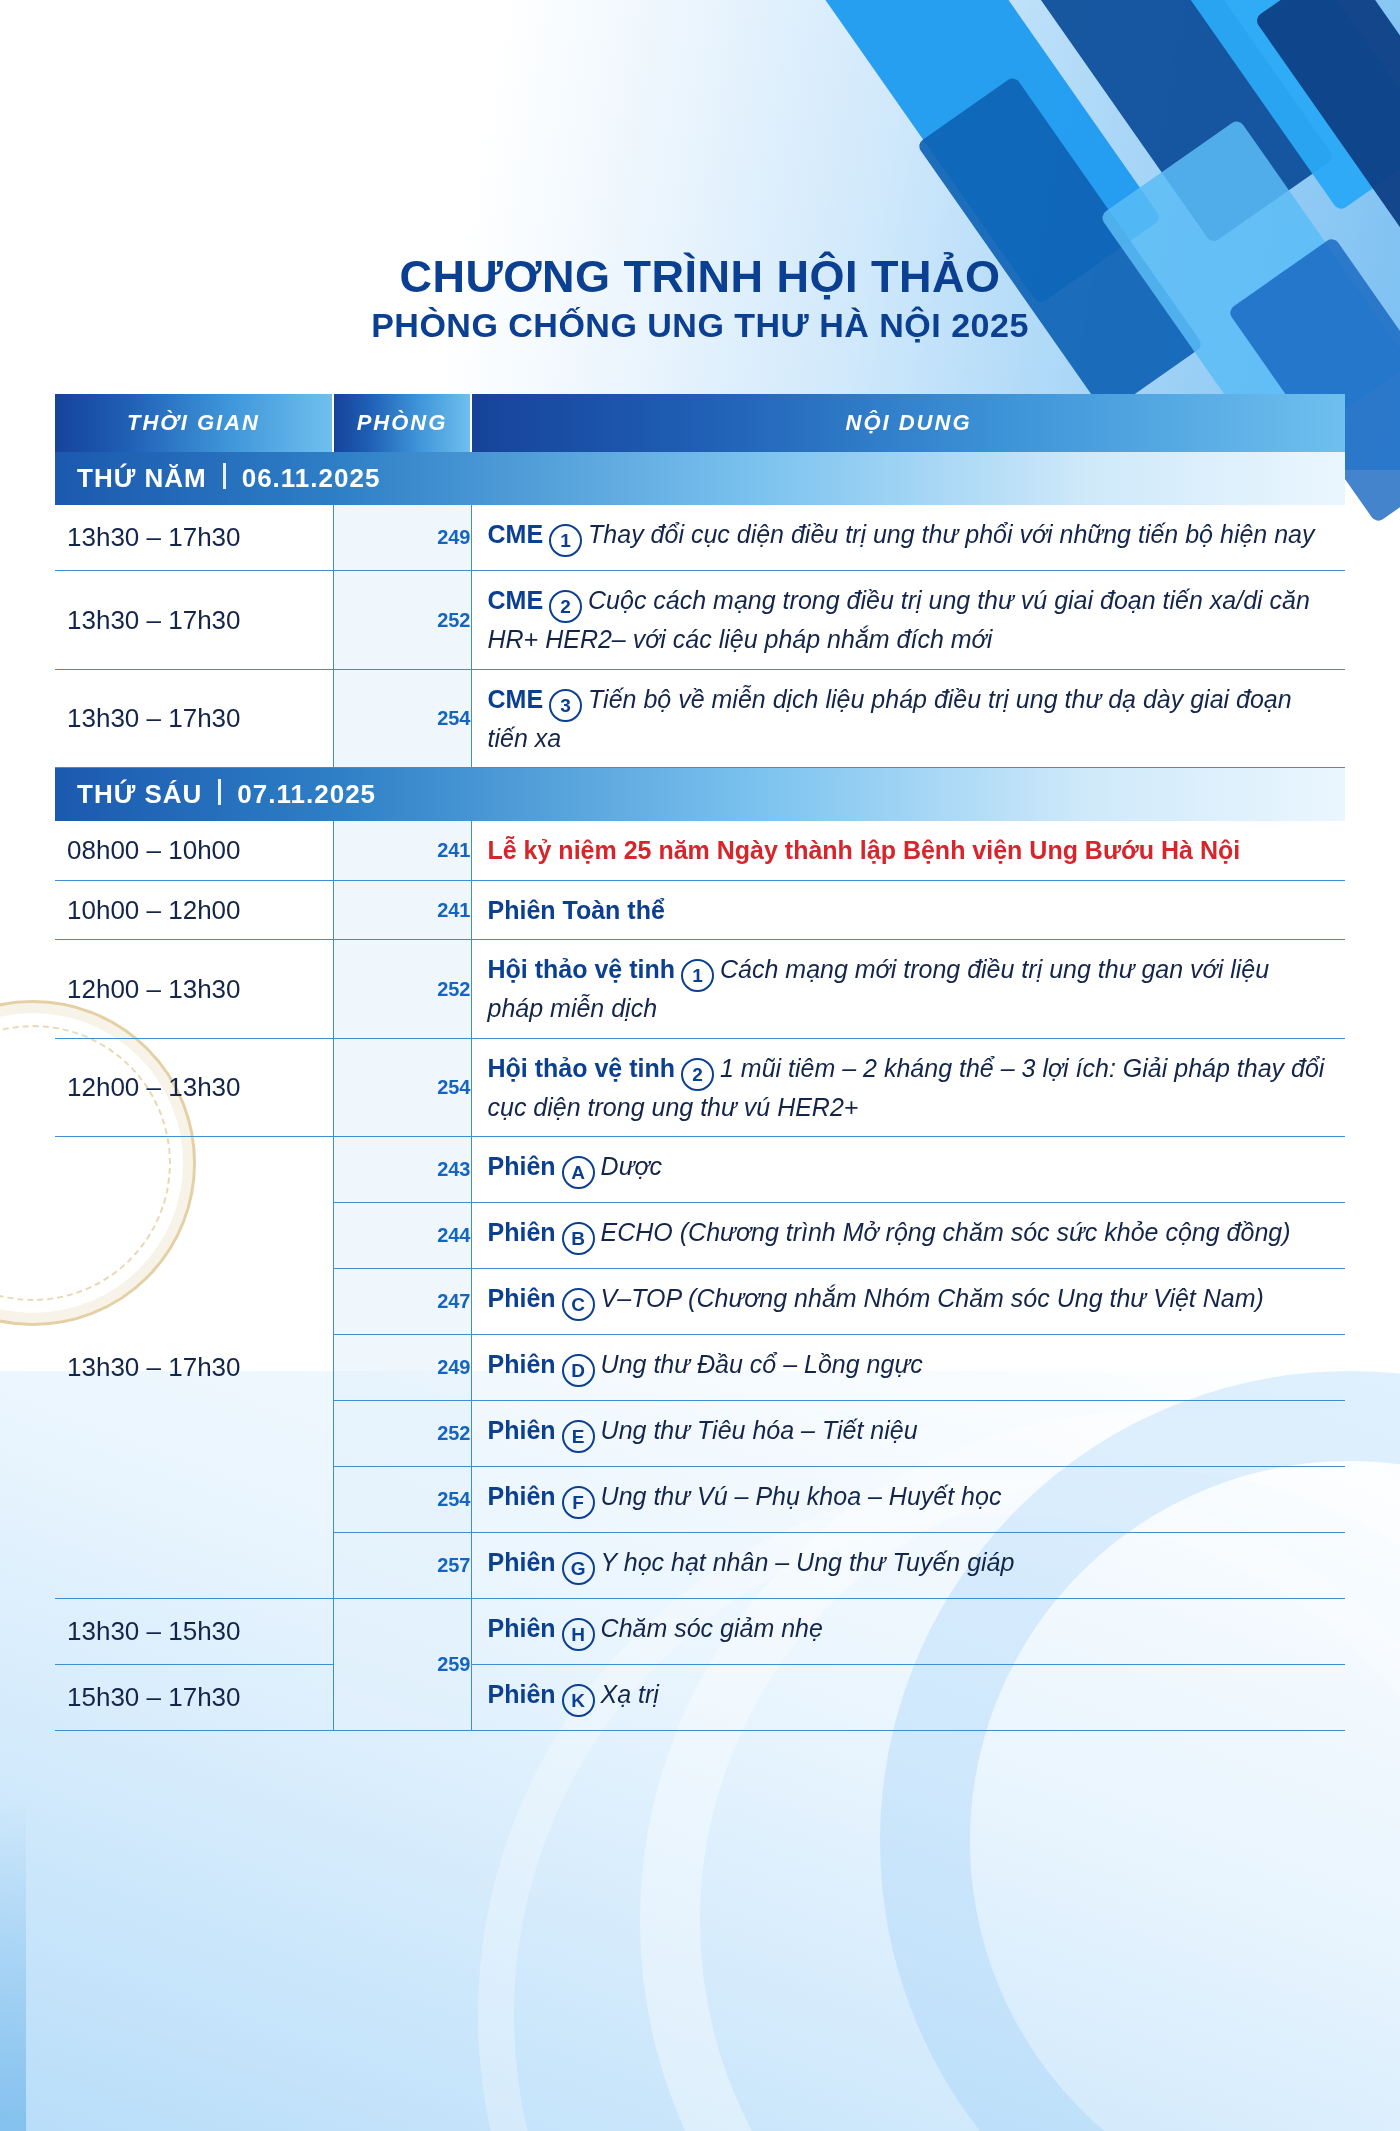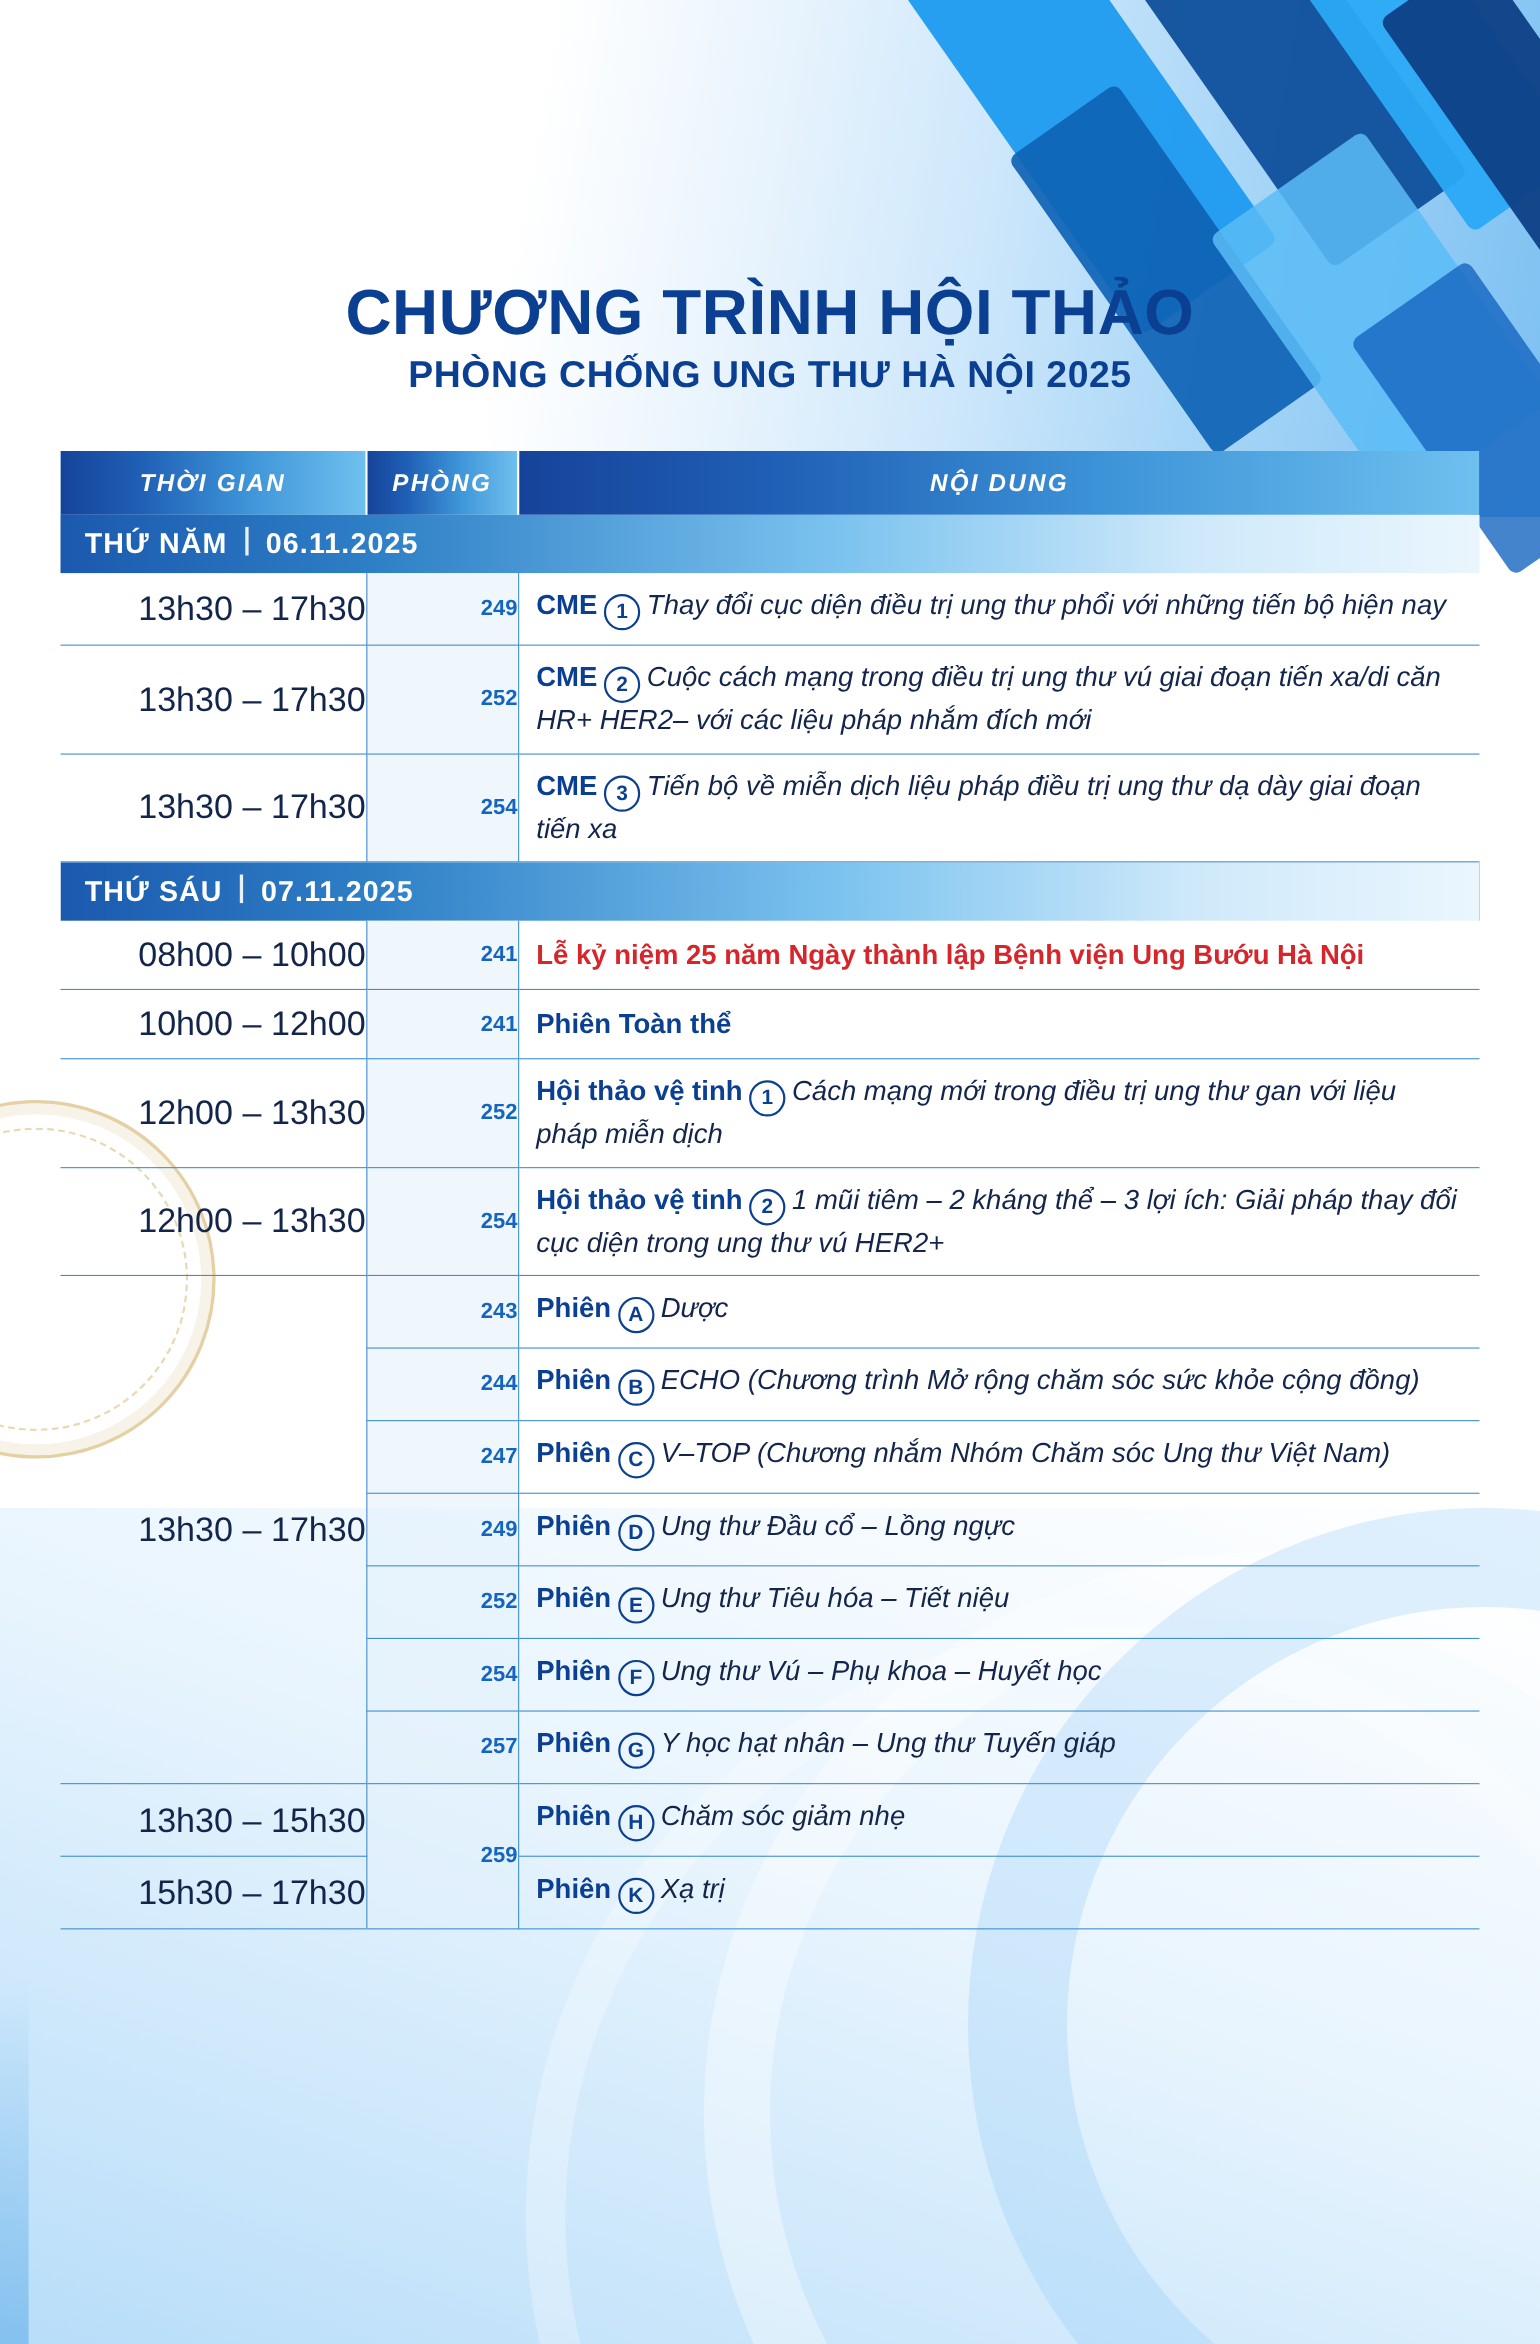--- a/index.html
+++ b/index.html
@@ -87,21 +87,21 @@
     padding: 0;
   }
   .title {
     text-align: center;
     color: #0b3f91;
     font-weight: bold;
     letter-spacing: .5px;
     line-height: 1.22;
     padding-top: 250px;
   }
-  .title .l1 { font-size: 58px; display: block; }
+  .title .l1 { font-size: 45px; display: block; }
   .title .l2 { font-size: 34px; display: block; }
 
   table.schedule {
     border-collapse: collapse;
     width: 1290px;
     margin: 48px auto 0 auto;
     table-layout: fixed;
   }
   table.schedule col.c-time { width: 278px; }
   table.schedule col.c-room { width: 138px; }
@@ -141,23 +141,23 @@
     background: #ffffff;
     opacity: .9;
   }
 
   tbody td {
     border-bottom: 1.6px solid #3f8fd0;
     vertical-align: middle;
     background: transparent;
   }
   tr.sess td.time {
-    font-size: 31px;
+    font-size: 26px;
     color: #13254a;
-    text-align: right;
+    text-align: left;
     padding: 13px 0 13px 12px;
     border-right: 1.6px solid #3f8fd0;
     white-space: nowrap;
   }
   tr.sess td.room {
     font-size: 20px;
     color: #1565c0;
     font-weight: bold;
     text-align: right;
     padding: 13px 0;

